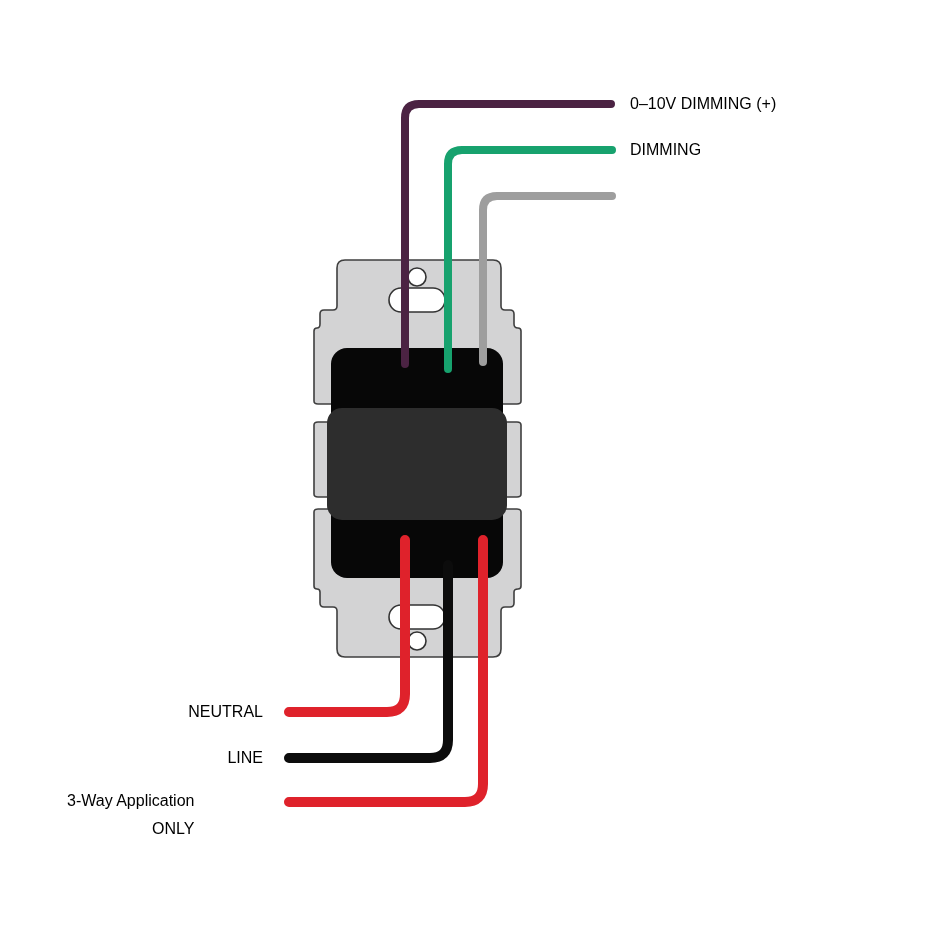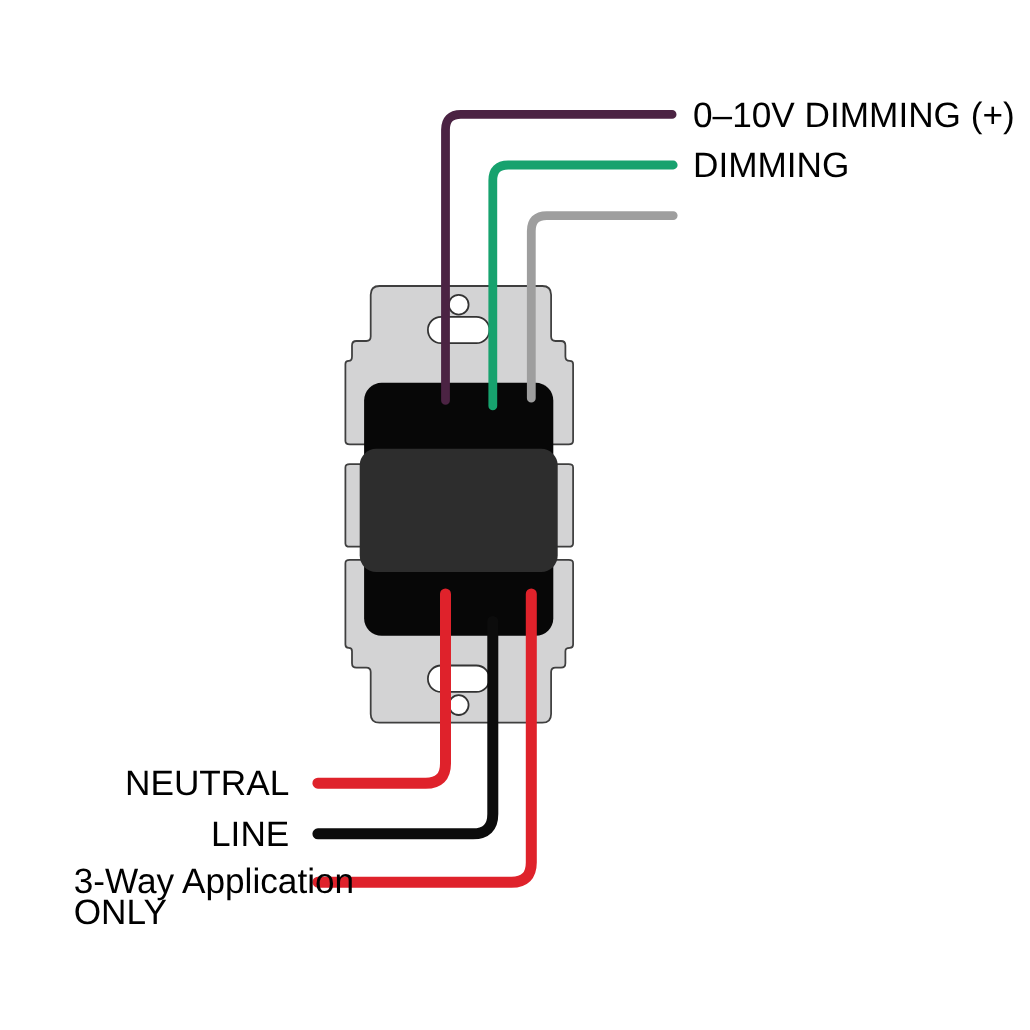--- a/index.html
+++ b/index.html
@@ -31,36 +31,36 @@
   }
   .wire {
     fill: none;
     stroke-linecap: round;
     stroke-linejoin: round;
   }
   .wire-thin { stroke-width: 8; }
   .wire-thick { stroke-width: 10; }
   .wire-label {
     position: absolute;
-    font-size: 32px;
+    font-size: 16px;
     line-height: 28px;
     color: #000000;
     white-space: nowrap;
   }
   .label-right-block {
     left: 40px;
     width: 223px;
     text-align: right;
   }
   .label-left-block {
     left: 67px;
     text-align: left;
     white-space: normal;
   }
-  .label-line { display: block; }
+  .label-line { display: block; text-align: right; }
 </style>
 </head>
 <body>
 
 <div class="canvas">
 
   <svg class="diagram-svg" width="936" height="936" viewBox="0 0 936 936">
 
     <path class="strap" d="M 345 260 L 493 260 Q 501 260 501 268
              L 501 306 Q 501 310 505 310 L 510 310 Q 514 310 514 314

